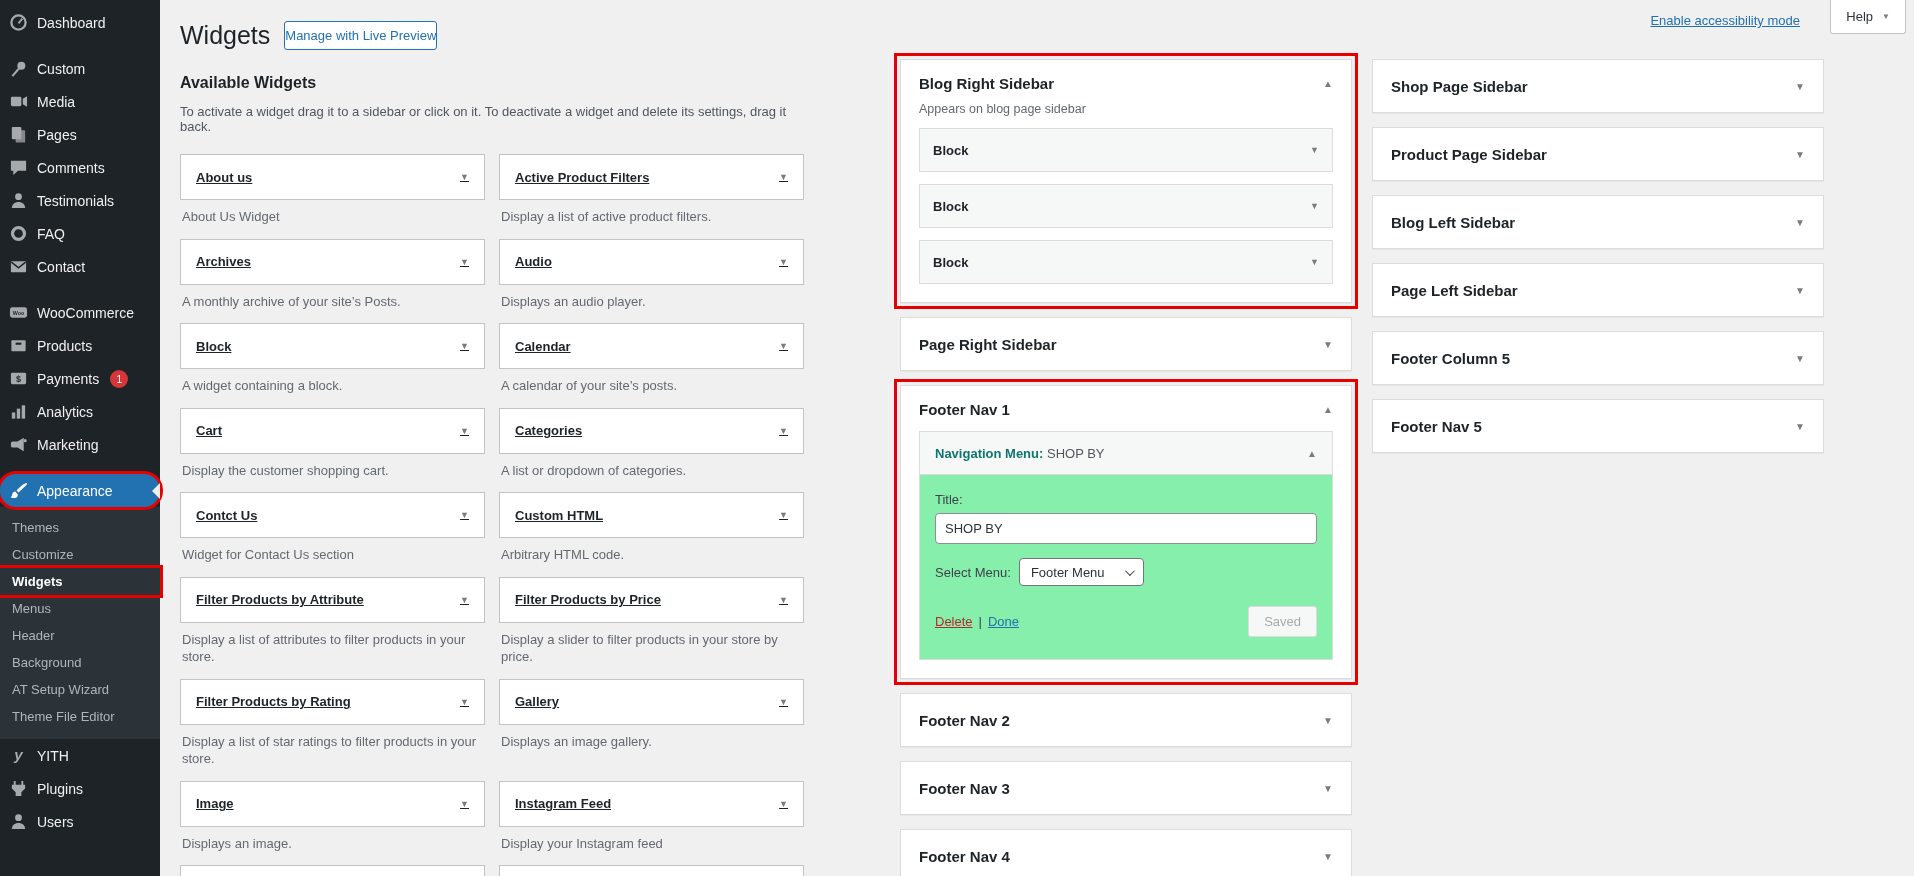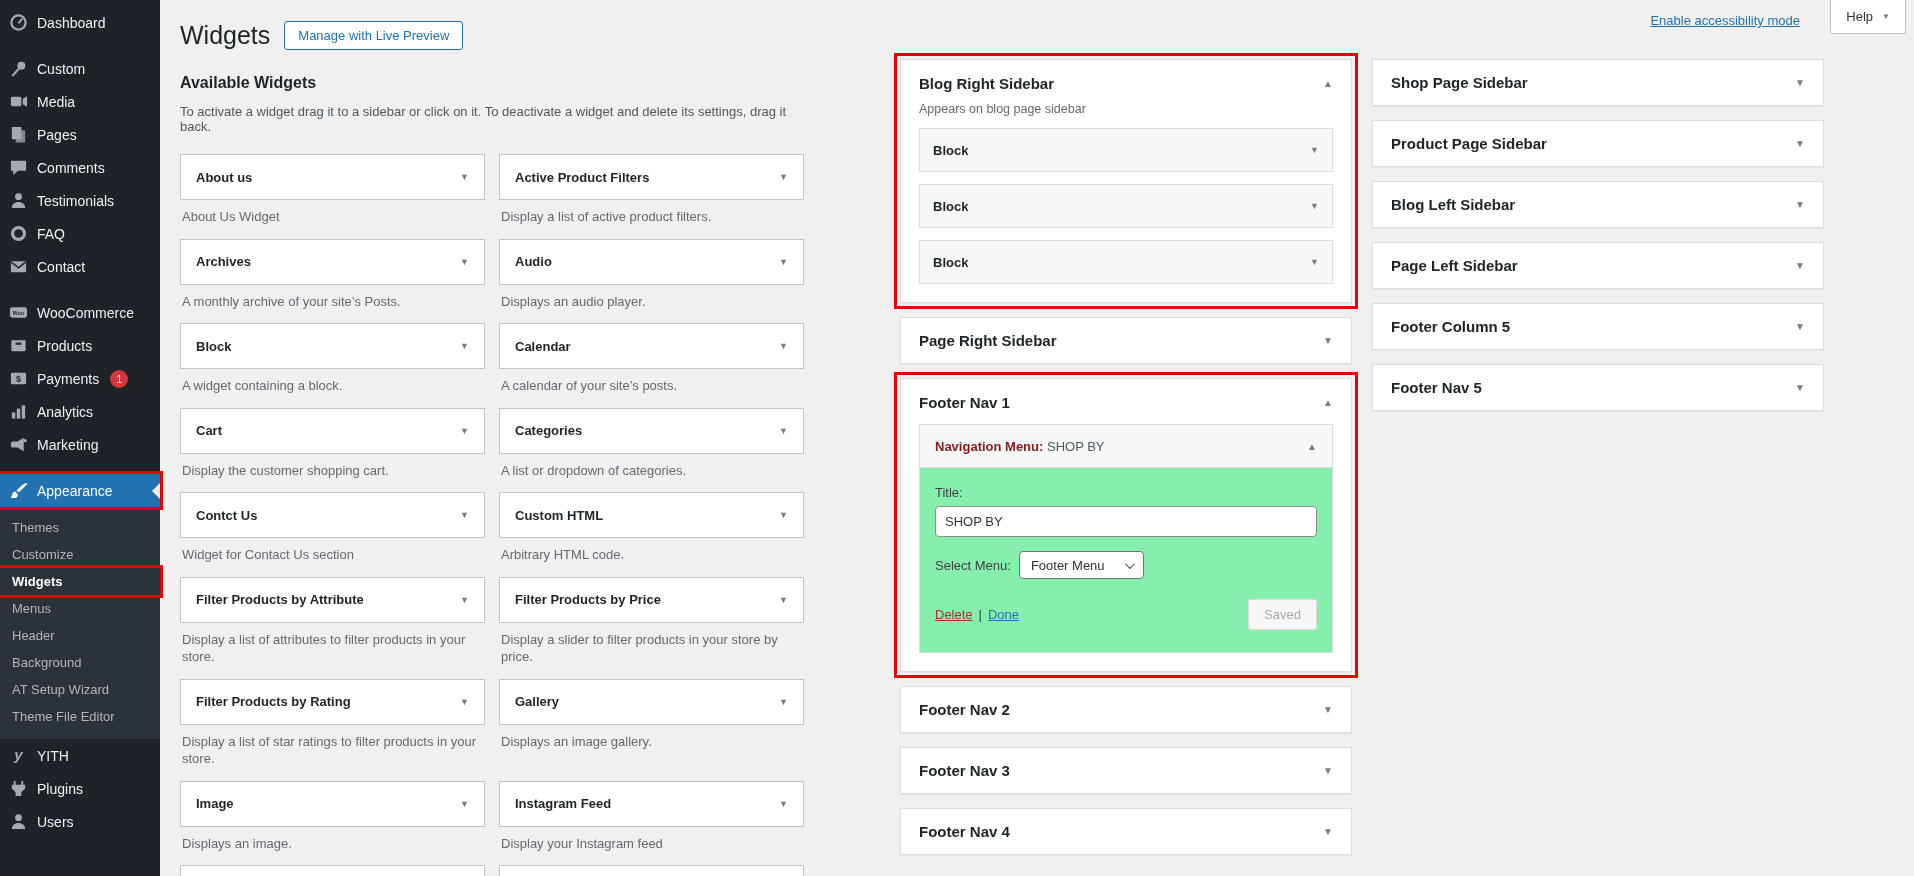--- a/index.html
+++ b/index.html
@@ -8,78 +8,78 @@
     width:1914px; height:876px; overflow:hidden;
     font-family:"Liberation Sans", sans-serif;
     background:#f0f0f1; color:#1d2327; display:flex; font-size:13px;
   }
 
   
   #adminmenu { width:160px; flex-shrink:0; background:#1d2327; color:#f0f0f1; padding-top:6px; position:relative; z-index:3; }
   .mi { position:relative; display:flex; align-items:center; gap:9px; padding:7px 4px 7px 9px; font-size:14px; color:#f0f0f1; cursor:pointer; }
   .mi svg { width:19px; height:19px; fill:#a7aaad; color:#a7aaad; flex-shrink:0; }
   .mi .lbl { white-space:nowrap; }
-  .mi.active { background:#2271b1; color:#fff; box-shadow:0 0 0 3px #e60000; }
+  .mi.active { background:#2271b1; color:#fff; box-shadow:0 0 0 3px #e60000;border-radius:16px; }
   .mi.active svg { fill:#fff; color:#fff; }
   .mi.active::after { content:""; position:absolute; right:0; top:50%; margin-top:-8px;
     border:8px solid transparent; border-right-color:#f0f0f1; }
   .msep { height:13px; }
   .badge { background:#d63638; color:#fff; min-width:18px; height:18px; border-radius:50%;
     display:inline-flex; align-items:center; justify-content:center; font-size:11px; margin-left:2px; }
   .submenu { background:#2c3338; padding:7px 0 9px; }
   .smi { padding:6px 12px; font-size:13px; color:#b0b5b9; cursor:pointer; }
   .smi.active { color:#fff; font-weight:bold; box-shadow:0 0 0 3px #e60000; position:relative; z-index:1; }
 
   
   #content { flex:1; position:relative; padding:14px 20px 0 20px; }
   #helpTab { position:absolute; top:0; right:8px; background:#fff; border:1px solid #c3c4c7; border-top:none;
     border-radius:0 0 3px 3px; padding:9px 15px; font-size:13px; color:#2c3338; display:flex; align-items:center; gap:9px; cursor:pointer; }
   #helpTab .hchev { font-size:8px; color:#787c82; }
   #a11yLink { position:absolute; top:13px; right:114px; color:#2271b1; text-decoration:underline; font-size:13px; cursor:pointer; }
 
   .hdr { display:flex; align-items:center; gap:14px; height:42px; }
   .hdr h1 { font-size:25px; font-weight:400; margin:0; color:#1d2327; }
   .manage-btn { background:#fff; border:1px solid #2271b1; color:#2271b1; border-radius:3px;
-    padding:6px 13px; font-size:13px; cursor:pointer; font-family:inherit; }
+    padding:6px 0; font-size:13px; cursor:pointer; font-family:inherit; }
 
   .main-row { display:flex; align-items:flex-start; }
 
   
   .left-col { width:624px; padding-top:18px; }
   .left-col h2 { font-size:16px; font-weight:bold; margin:0 0 12px; }
   .left-col .intro { font-size:13px; color:#50575e; margin:0 0 20px; }
   .wgrid { display:grid; grid-template-columns:305px 305px; column-gap:14px; }
   .wbox { height:46px; background:#fff; border:1px solid #c3c4c7; display:flex; align-items:center;
-    justify-content:space-between; padding:0 15px; cursor:grab; }
+    justify-content:space-between; padding:0 15px; cursor:grab;text-decoration:underline; }
   .wbox .name { font-size:13px; font-weight:bold; color:#1d2327; }
   .warrow { font-size:9px; color:#787c82; }
   .wdesc { font-size:13px; color:#646970; margin:8px 2px 13px; line-height:1.35; min-height:17px; }
 
   
   .mid-col { width:452px; margin-left:96px; display:flex; flex-direction:column; gap:14px; padding-top:3px; }
   .right-col { width:452px; margin-left:20px; display:flex; flex-direction:column; gap:14px; padding-top:3px; }
 
   .panel { background:#fff; border:1px solid #dcdcde; box-shadow:0 1px 1px rgba(0,0,0,.04); width:100%; }
-  .panel.collapsed { height:47px; display:flex; align-items:center; justify-content:space-between; padding:0 18px; cursor:pointer; }
+  .panel.collapsed { height:54px; display:flex; align-items:center; justify-content:space-between; padding:0 18px; cursor:pointer; }
   .ptitle { font-size:15px; font-weight:bold; color:#1d2327; }
   .pchev { font-size:10px; color:#787c82; }
   .panel.expanded { padding:15px 18px 18px; }
   .prow { display:flex; align-items:center; justify-content:space-between; cursor:pointer; }
   .pdesc { font-size:12.5px; color:#646970; margin-top:10px; }
   .annot { outline:3px solid #e60000; outline-offset:3px; }
 
   .blockbar { margin-top:12px; height:44px; background:#f6f7f7; border:1px solid #dcdcde;
     display:flex; align-items:center; justify-content:space-between; padding:0 13px; cursor:pointer; }
   .blockbar .name { font-size:13px; font-weight:bold; color:#1d2327; }
 
   .widget { margin-top:13px; }
   .whead { height:44px; background:#f6f7f7; border:1px solid #dcdcde; display:flex; align-items:center;
     justify-content:space-between; padding:0 15px; cursor:pointer; }
   .whead .wt { font-size:13px; }
-  .whead .wt b { color:#7f1d1d;margin-top:24px; }
+  .whead .wt b { color:#0f766e;margin-top:24px; }
   .whead .wt .val { color:#50575e; }
   .wbody { border:1px solid #dcdcde; border-top:none; background:#86efac; padding:17px 15px 22px; }
   .flabel { font-size:13px; color:#3c434a; margin-bottom:6px; }
   .title-input { width:100%; height:31px; border:1px solid #8c8f94; border-radius:4px; padding:0 9px;
     font-size:13px; color:#2c3338; font-family:inherit; background:#fff; }
   .select-row { display:flex; align-items:center; gap:8px; margin-top:14px; font-size:13px; color:#3c434a; }
   .fselect { border:1px solid #757575; border-radius:4px; height:28px; display:flex; align-items:center;
     gap:20px; padding:0 11px; font-size:13px; color:#2c3338; background:#fff; cursor:pointer; }
   .chevron { width:7px; height:7px; border-right:1.8px solid #3c434a; border-bottom:1.8px solid #3c434a;
     transform:rotate(45deg) translateY(-2px); }

